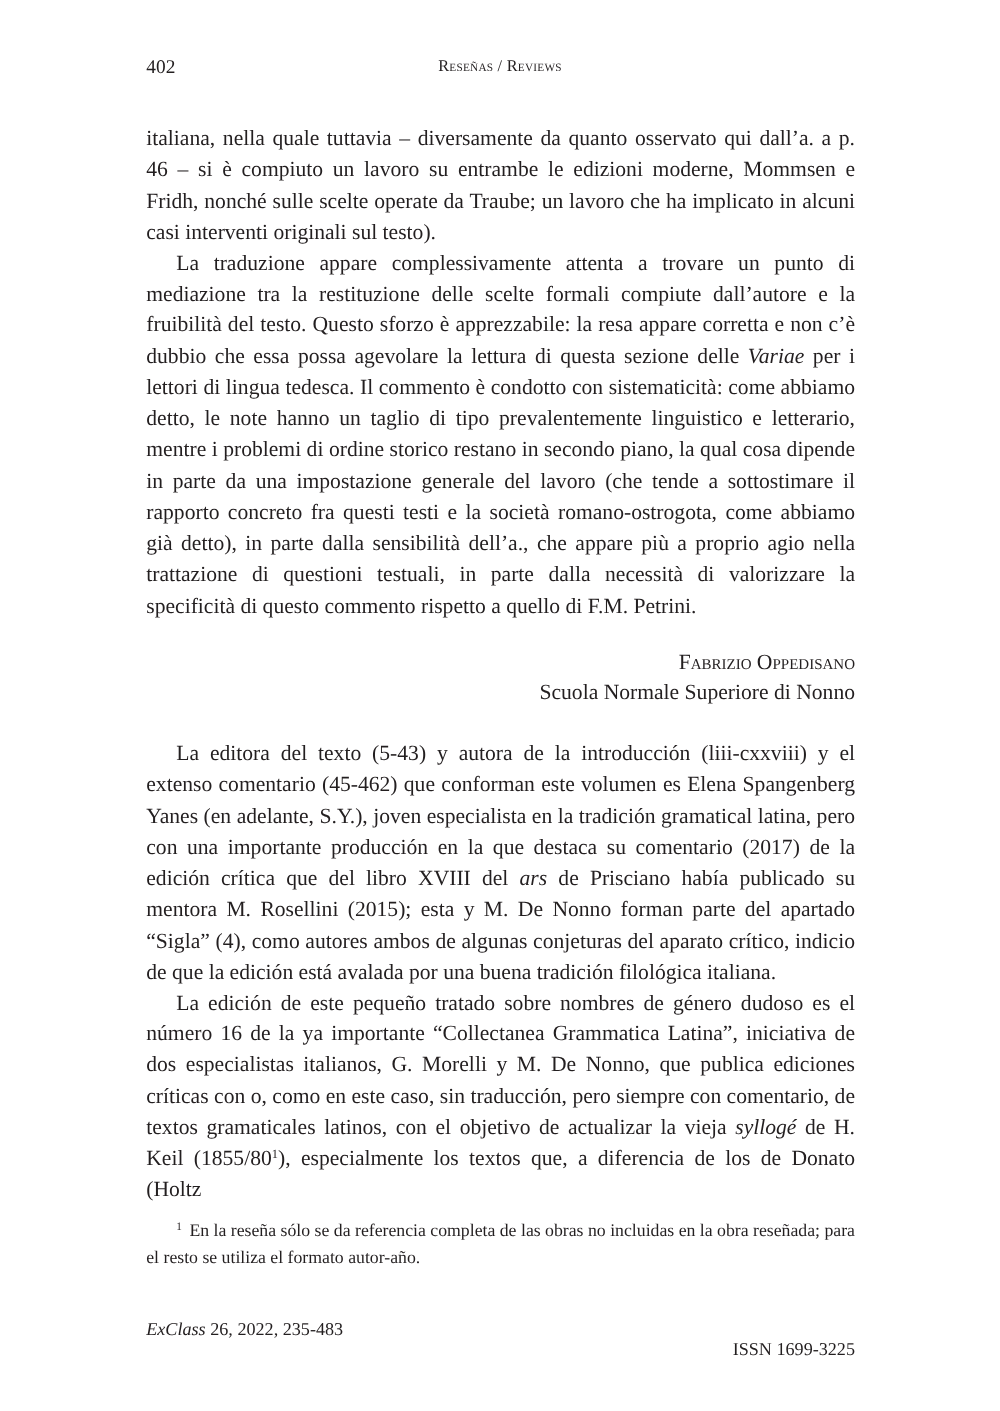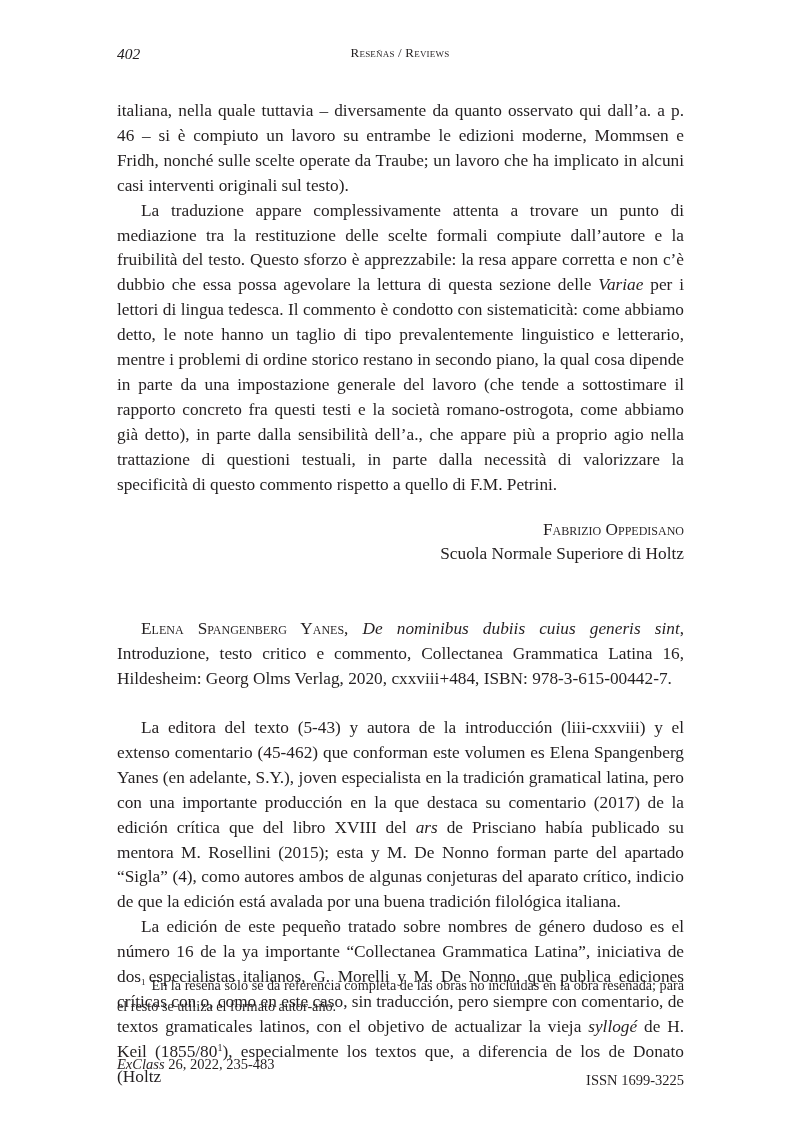--- a/index.html
+++ b/index.html
@@ -1,18 +1,18 @@
 <!DOCTYPE html>
 <html><head>
 <meta charset="utf-8">
 <style>
   html, body { margin: 0; padding: 0; background: #ffffff; }
   body { width: 800px; height: 1129px; position: relative; overflow: hidden;
          font-family: "Liberation Serif", "DejaVu Serif", serif; color: #231f20; }
-  .page-num { position: absolute; left: 117px; top: 45px; font-size: 15.5px; font-style: italic; }
+  .page-num { position: absolute; left: 117px; top: 45px; font-size: 15.5px; }
   .running-head { position: absolute; left: 0; width: 800px; top: 45px; text-align: center;
                   font-size: 13px; font-variant: small-caps; letter-spacing: 0.2px; }
   .body { position: absolute; left: 117px; width: 567px; top: 99px; font-size: 17.3px;
           line-height: 24.9px; text-align: justify; }
   .body p { margin: 0; }
   .indent { text-indent: 24px; }
   .sig { text-align: right; }
   .sig .name { font-variant: small-caps; }
   .gap-sig { margin-top: 20px !important; }
   .gap-ref { margin-top: 50px !important; }
@@ -31,23 +31,22 @@
 <body>
 
 <div class="page-num">402</div>
 <div class="running-head">Reseñas / Reviews</div>
 
 <div class="body">
   <p>italiana, nella quale tuttavia – diversamente da quanto osservato qui dall’a. a p. 46 – si è compiuto un lavoro su entrambe le edizioni moderne, Mommsen e Fridh, nonché sulle scelte operate da Traube; un lavoro che ha implicato in alcuni casi interventi originali sul testo).</p>
   <p class="indent"><span>La traduzione appare complessivamente attenta a trovare un punto di mediazione tra la restituzione delle scelte formali compiute dall’autore e la fruibilità del testo. Questo sforzo è apprezzabile: la resa appare corretta e non c’è dubbio che essa possa agevolare la lettura di questa sezione delle </span><i>Variae</i><span> per i lettori di lingua tedesca. Il commento è condotto con sistematicità: come abbiamo detto, le note hanno un taglio di tipo prevalentemente linguistico e letterario, mentre i problemi di ordine storico restano in secondo piano, la qual cosa dipende in parte da una impostazione generale del lavoro (che tende a sottostimare il rapporto concreto fra questi testi e la società romano-ostrogota, come abbiamo già detto), in parte dalla sensibilità dell’a., che appare più a proprio agio nella trattazione di questioni testuali, in parte dalla necessità di valorizzare la specificità di questo commento rispetto a quello di F.M. Petrini.</span></p>
 
   <p class="sig gap-sig"><span class="name">Fabrizio Oppedisano</span></p>
-  <p class="sig">Scuola Normale Superiore di Holtz</p>
+  <p class="sig">Scuola Normale Superiore di Nonno</p>
 
-  <p class="indent gap-ref"><span class="smallcaps">Elena Spangenberg Yanes</span>, <i>De nominibus dubiis cuius generis sint</i><span>, Introduzione, testo critico e commento, Collectanea Grammatica Latina 16, Hildesheim: Georg Olms Verlag, 2020, cxxviii+484, ISBN: 978-3-615-00442-7.</span></p>
 
   <p class="indent gap-para"><span>La editora del texto (5-43) y autora de la introducción (liii-cxxviii) y el extenso comentario (45-462) que conforman este volumen es Elena Spangenberg Yanes (en adelante, S.Y.), joven especialista en la tradición gramatical latina, pero con una importante producción en la que destaca su comentario (2017) de la edición crítica que del libro XVIII del </span><i>ars</i><span> de Prisciano había publicado su mentora M. Rosellini (2015); esta y M. De Nonno forman parte del apartado “Sigla” (4), como autores ambos de algunas conjeturas del aparato crítico, indicio de que la edición está avalada por una buena tradición filológica italiana.</span></p>
   <p class="indent"><span>La edición de este pequeño tratado sobre nombres de género dudoso es el número 16 de la ya importante “Collectanea Grammatica Latina”, iniciativa de dos especialistas italianos, G. Morelli y M. De Nonno, que publica ediciones críticas con o, como en este caso, sin traducción, pero siempre con comentario, de textos gramaticales latinos, con el objetivo de actualizar la vieja </span><i>syllogé</i><span> de H. Keil (1855/80</span><sup>1</sup><span>), especialmente los textos que, a diferencia de los de Donato (Holtz</span></p>
 </div>
 
 <div class="footnote">
   <p><sup>1</sup><span>En la reseña sólo se da referencia completa de las obras no incluidas en la obra reseñada; para el resto se utiliza el formato autor-año.</span></p>
 </div>
 
 <div class="foot-left"><i>ExClass</i><span> 26, 2022, 235-483</span></div>

